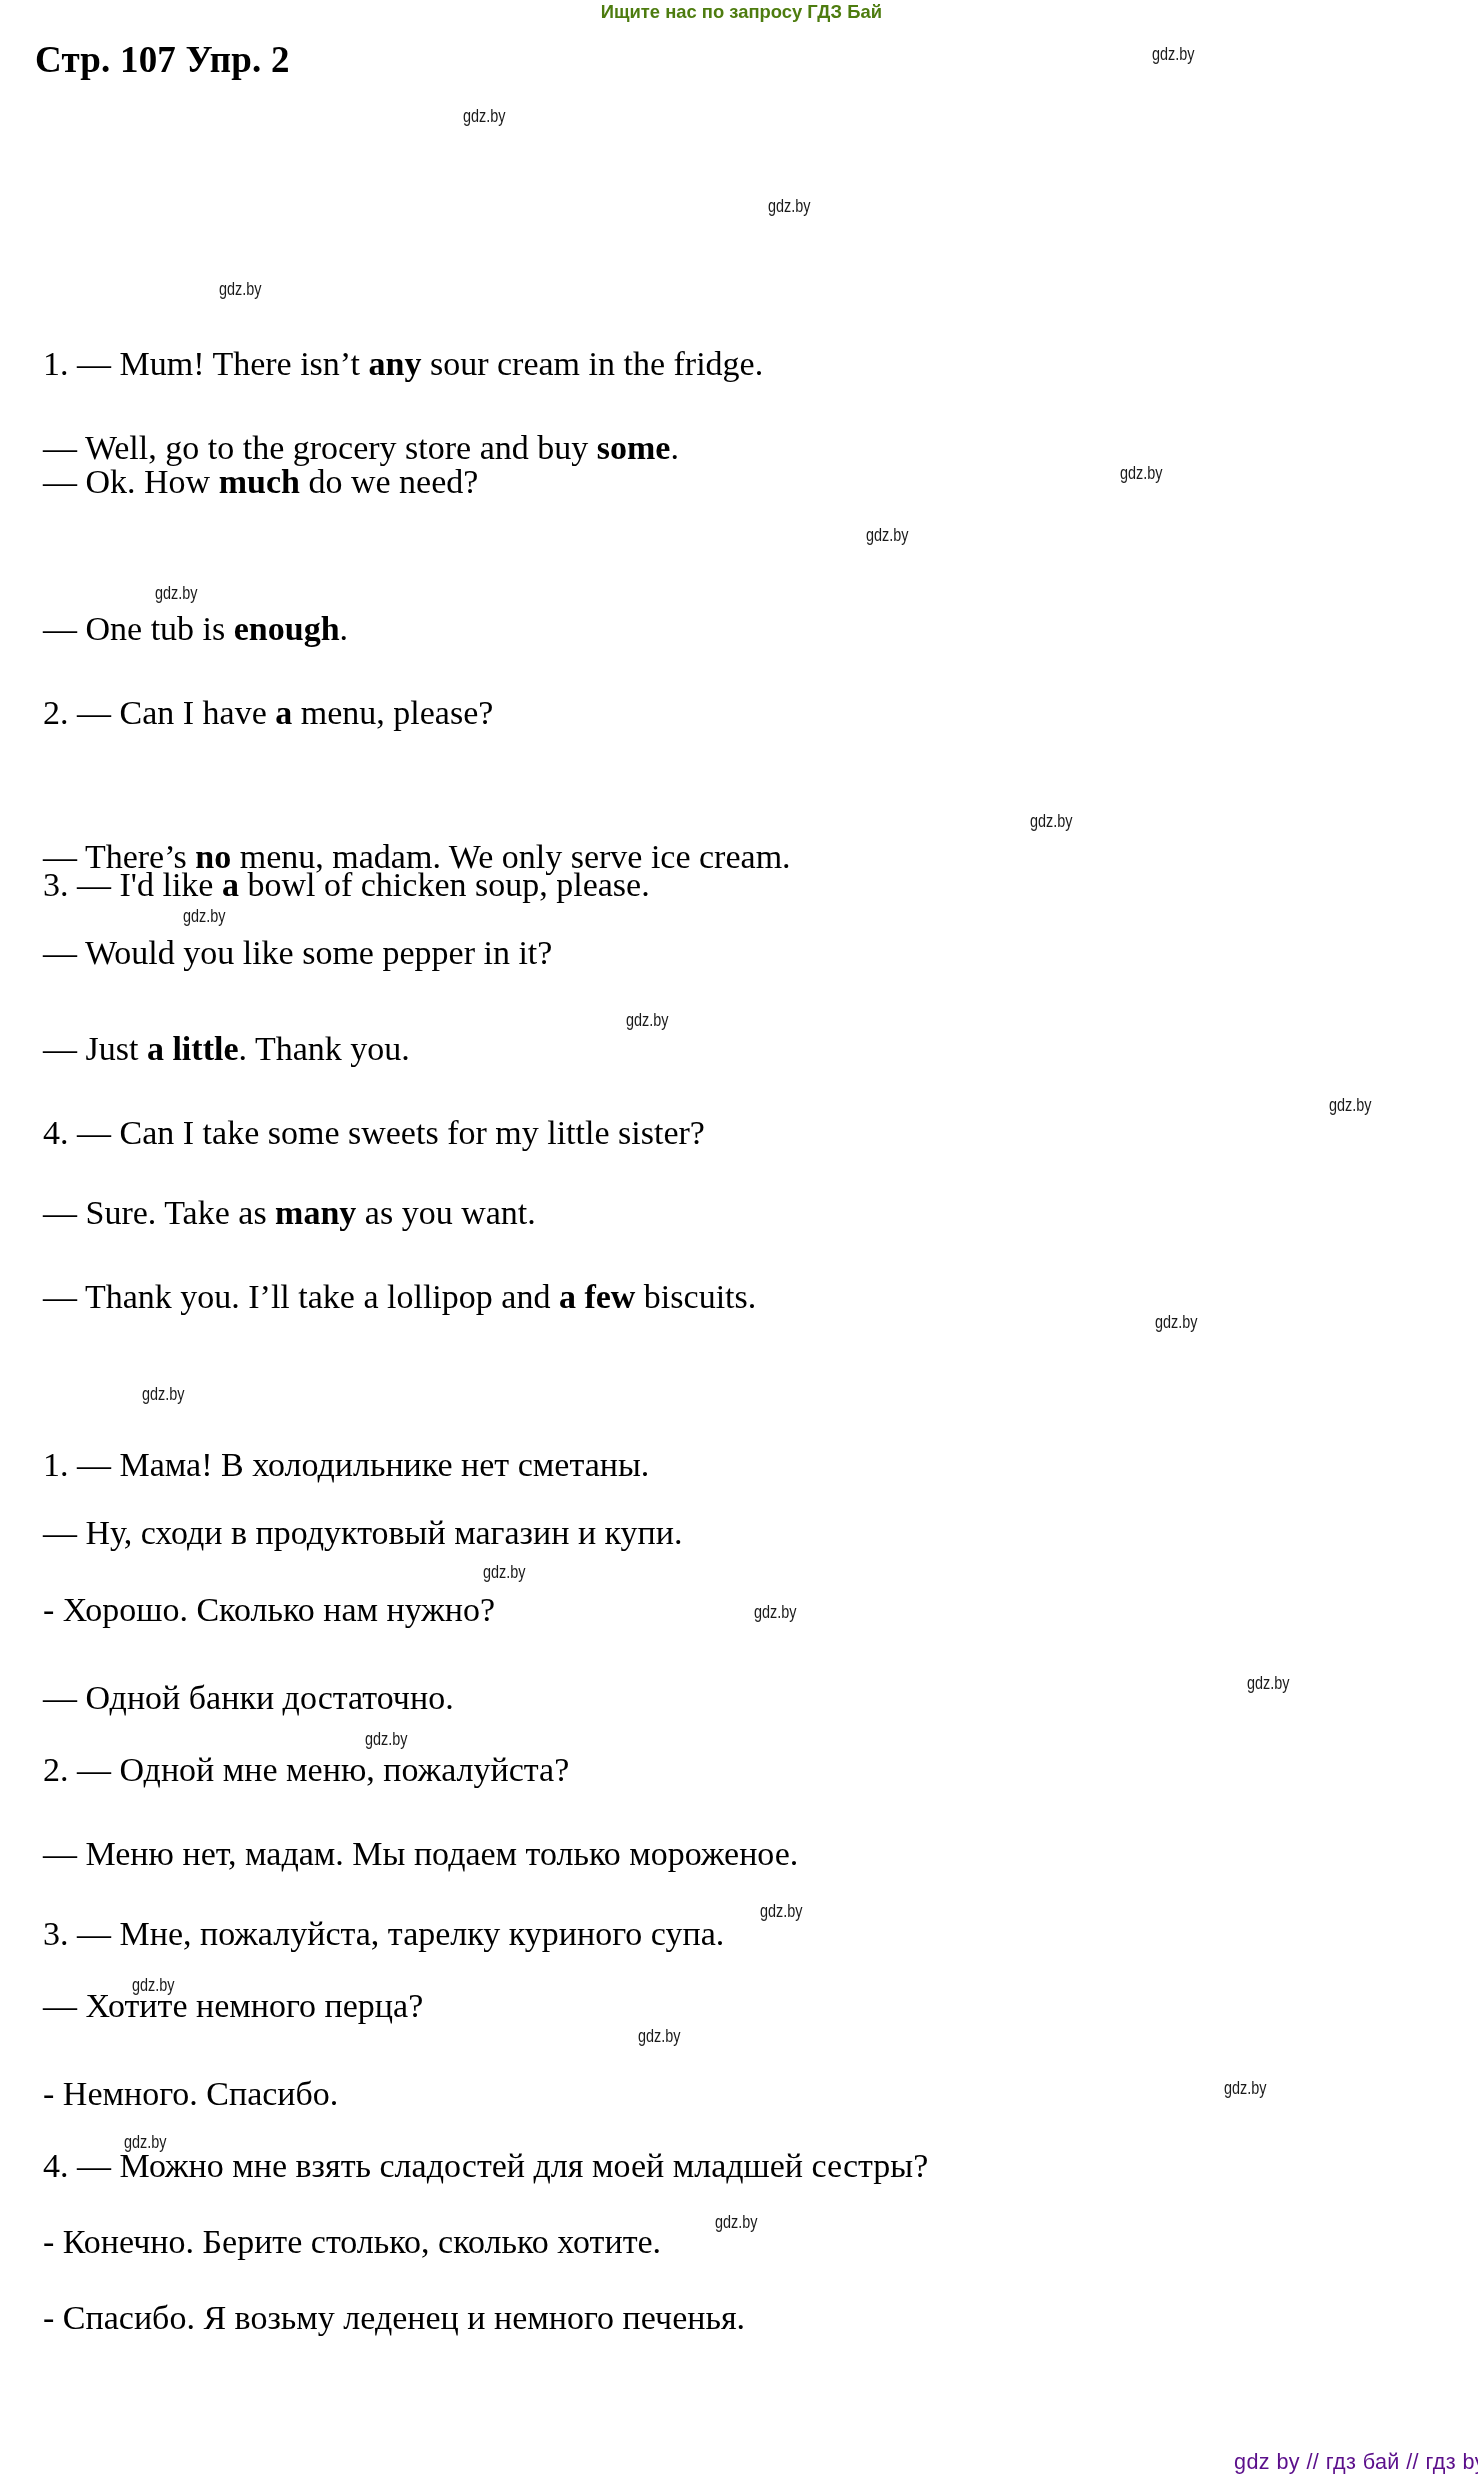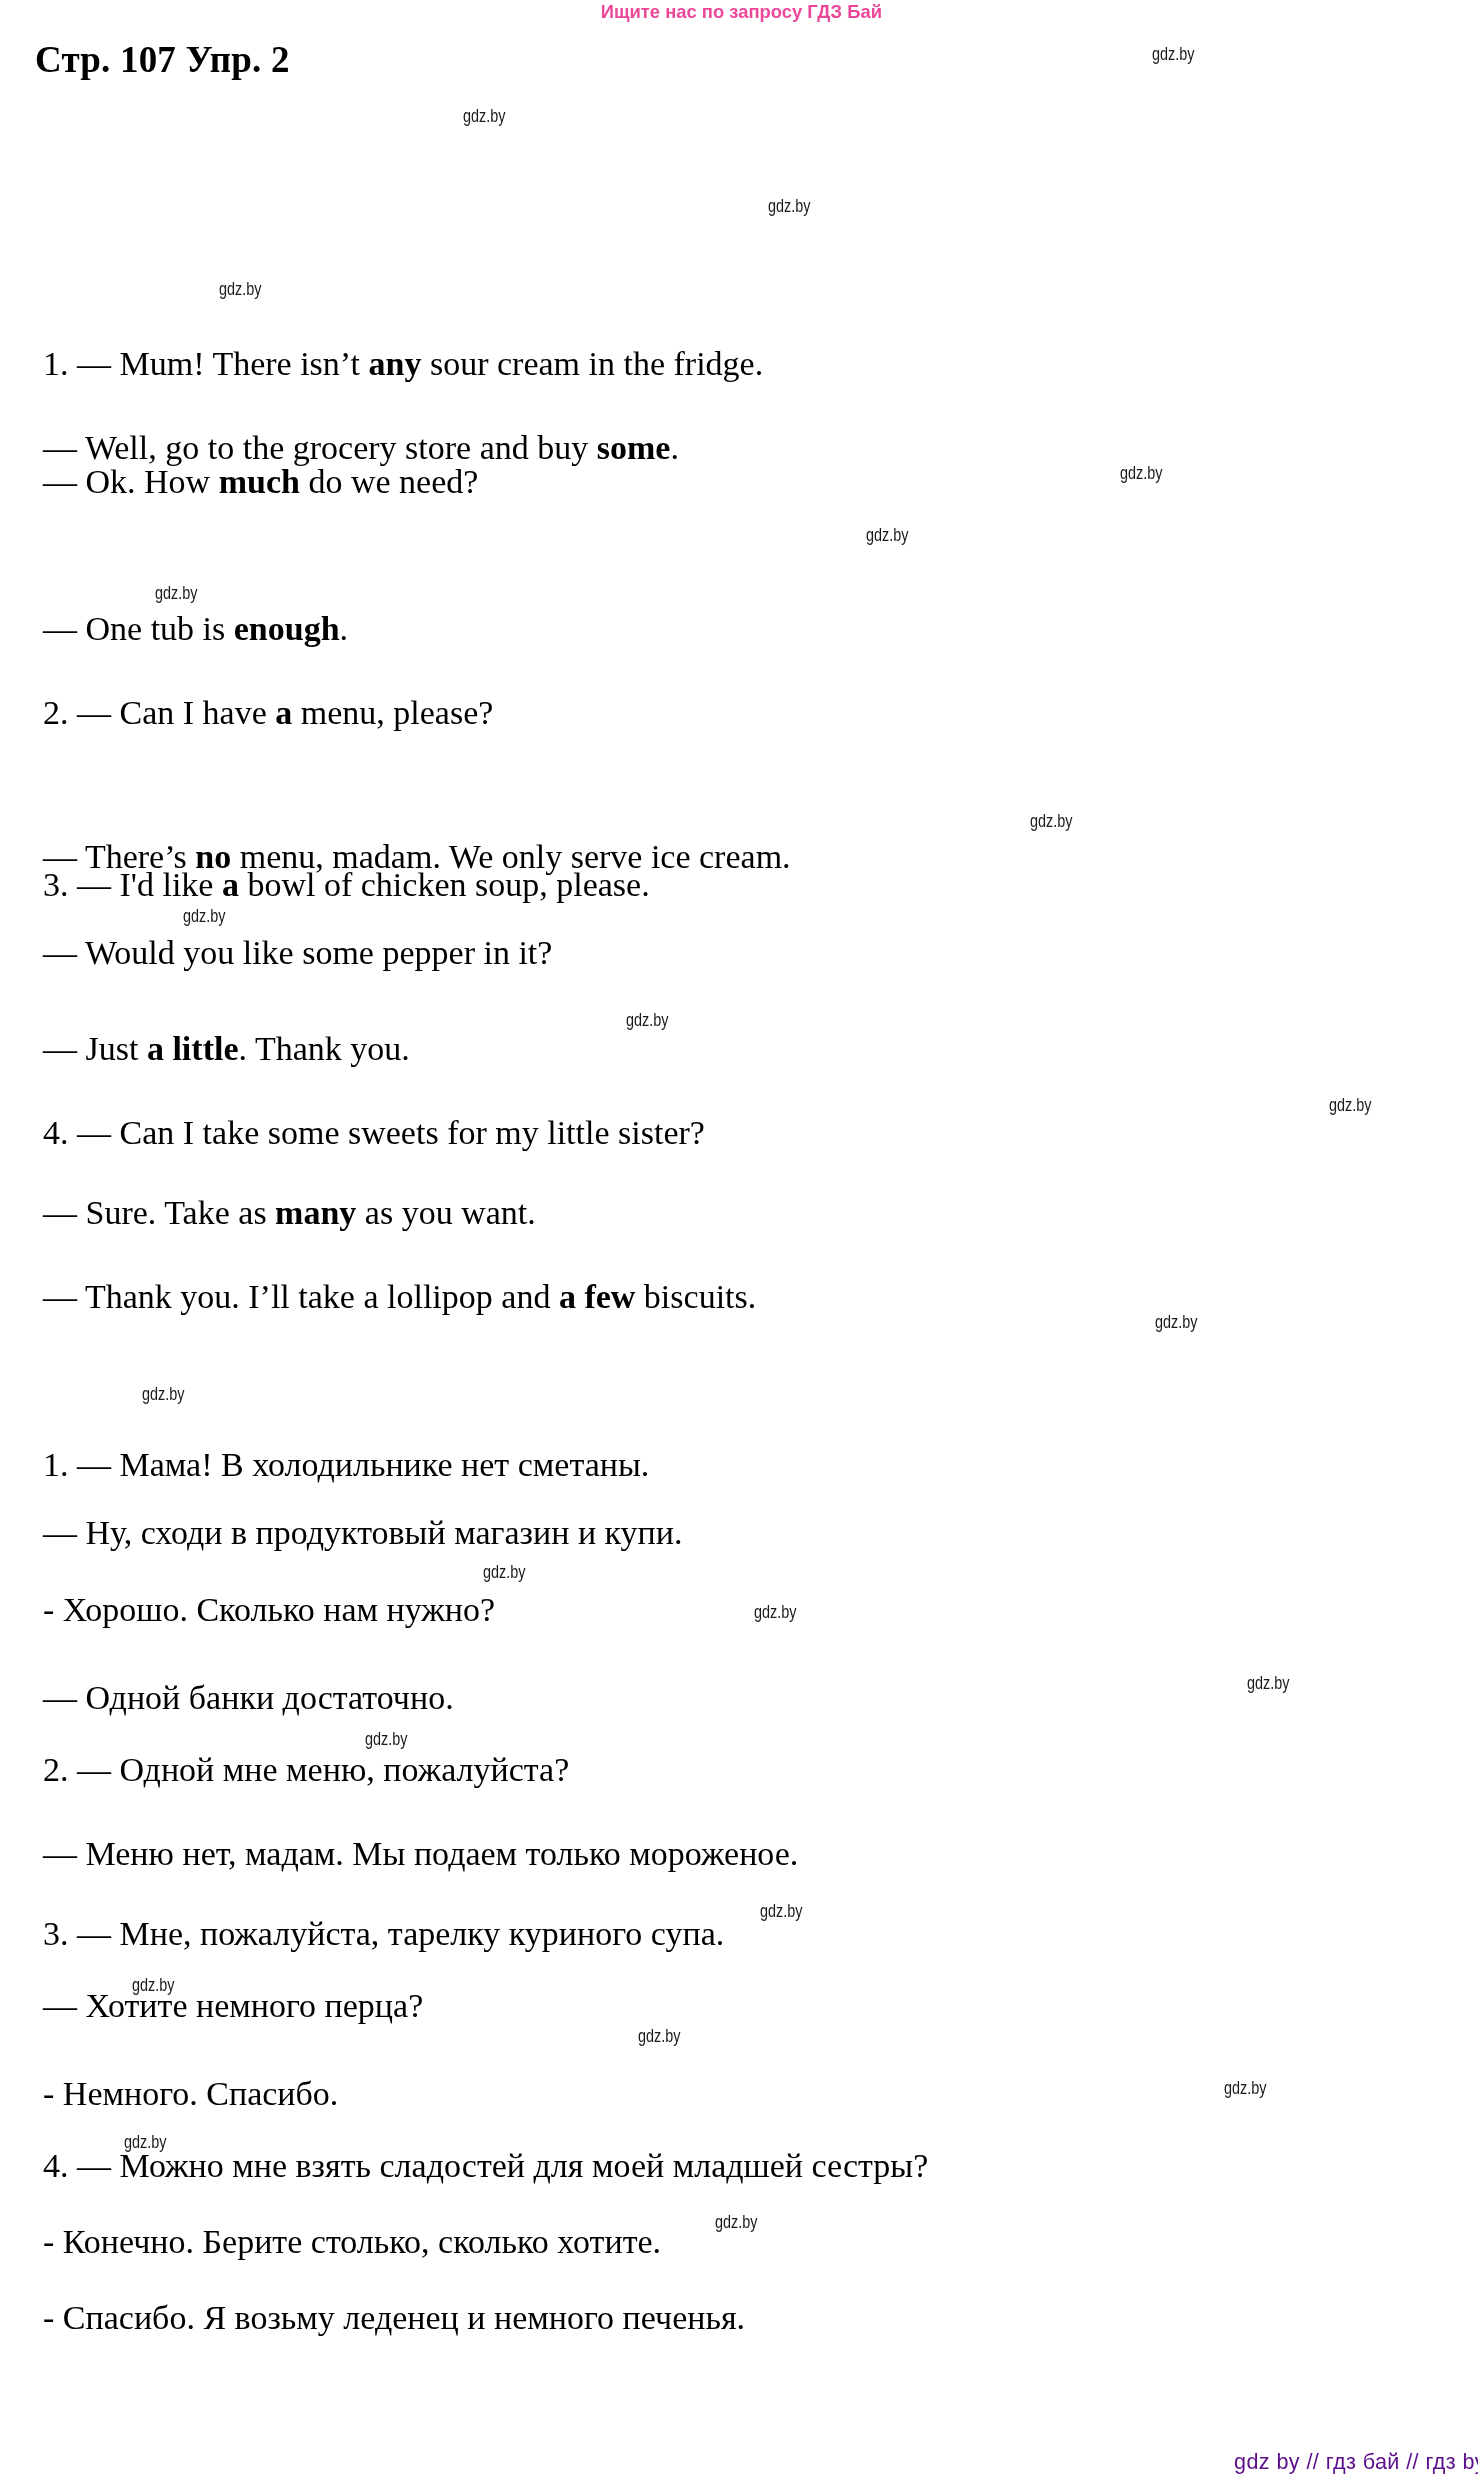--- a/index.html
+++ b/index.html
@@ -22,21 +22,21 @@
     top: 0px;
     left: 0;
     width: 1478px;
     height: 24px;
     text-align: center;
   }
   .promo-text {
     font-family: "Liberation Sans", "DejaVu Sans", sans-serif;
     font-size: 18.4px;
     font-weight: 700;
-    color: #ec4899;
+    color: #4d7c0f;
     letter-spacing: 0px;
     line-height: 22.4px;
     display: inline-block;
     position: relative;
     left: 2.4px;
     top: 0.8px;
   }
 
   
   .page {

